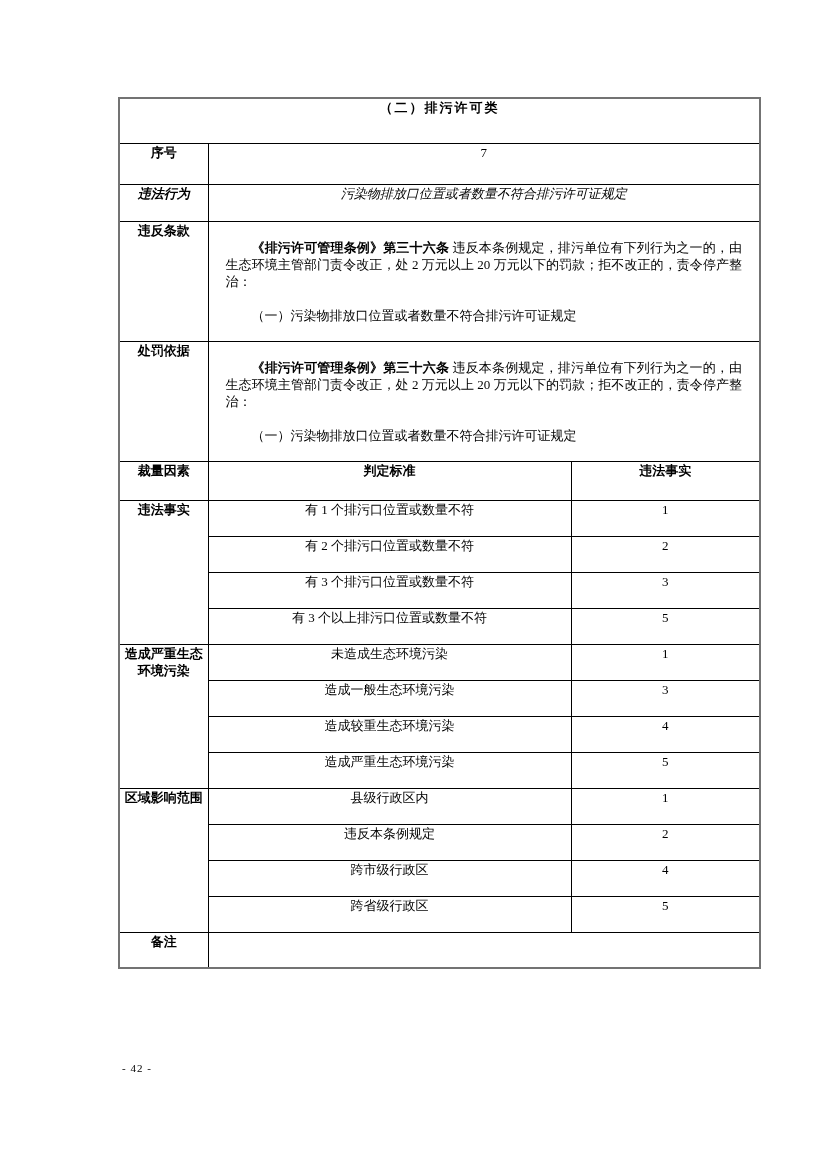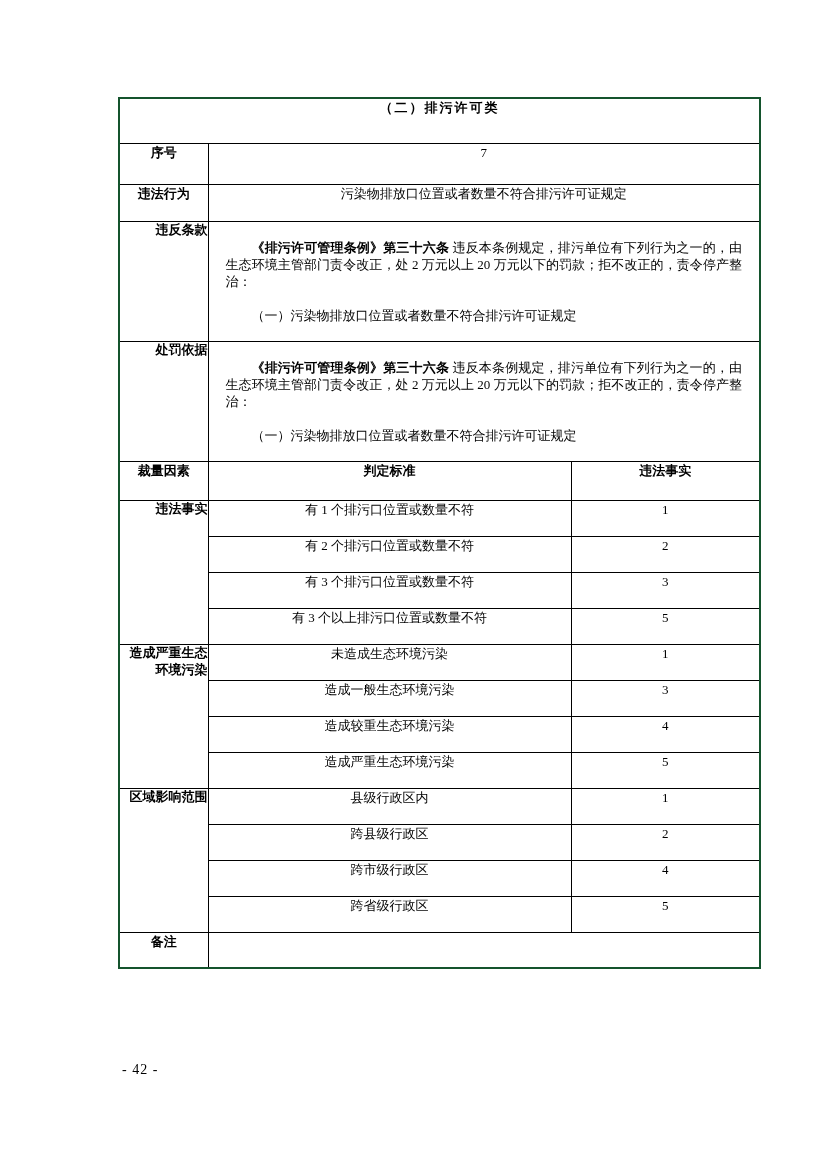--- a/index.html
+++ b/index.html
@@ -28,43 +28,42 @@
     border: 1px solid #000000;
     padding: 0;
     font-size: 13px;
     line-height: 17px;
     vertical-align: top;
     overflow: hidden;
     word-break: break-all;
   }
   
   table.ruling {
-    border: 2px solid #14532d;
+    border: 2px solid #737373;
   }
 
   .title-cell {
     height: 44px;
     text-align: center;
     font-weight: bold;
     font-size: 20px;
     letter-spacing: 2px;
     padding-top: 7px;
   }
   .lbl {
     font-weight: bold;
     text-align: center;
     padding-top: 7px;
   }
   .lbl-mid {
     font-weight: bold;
-    text-align: right;
+    text-align: center;
     vertical-align: middle;
     padding: 0 11px;
     line-height: 19px;
-    font-family: Liberation Mono, monospace;
   }
   .val {
     text-align: center;
     padding-top: 7px;
   }
   .clause {
     padding: 5px 9px 0 9px;
     line-height: 21px;
     text-align: justify;
   }
@@ -84,32 +83,32 @@
   .std {
     text-align: center;
     padding-top: 7px;
   }
   .grade {
     text-align: center;
     padding-top: 7px;
   }
   .h-title  { height: 44px; }
   .h-serial { height: 40px; margin-top: 10px; }
-  .h-act    { height: 36px; }
+  .h-act    { height: 36px; font-style: italic; }
   .h-clause { height: 89px; }
   .h-basis  { height: 90px; }
   .h-chead  { height: 38px; }
   .h-data   { height: 35px; margin-top: 8px; }
   .h-remark { height: 34px; margin-left: 44px; }
 
   .footer-page-number {
     position: absolute;
     left: 122px;
     top: 1062px;
-    font-size: 14px;
+    font-size: 11px;
     letter-spacing: 1px;
   }
 </style>
 </head>
 <body>
 
 <div class="page">
 
   <table class="ruling">
     <colgroup>
@@ -190,21 +189,21 @@
       <td class="std h-data">造成严重生态环境污染</td>
       <td class="grade h-data">5</td>
     </tr>
 
     <tr>
       <td class="lbl-mid" rowspan="4">区域影响范围</td>
       <td class="std h-data">县级行政区内</td>
       <td class="grade h-data">1</td>
     </tr>
     <tr>
-      <td class="std h-data">跨县级行政区</td>
+      <td class="std h-data">违反本条例规定</td>
       <td class="grade h-data">2</td>
     </tr>
     <tr>
       <td class="std h-data">跨市级行政区</td>
       <td class="grade h-data">4</td>
     </tr>
     <tr>
       <td class="std h-data">跨省级行政区</td>
       <td class="grade h-data">5</td>
     </tr>

